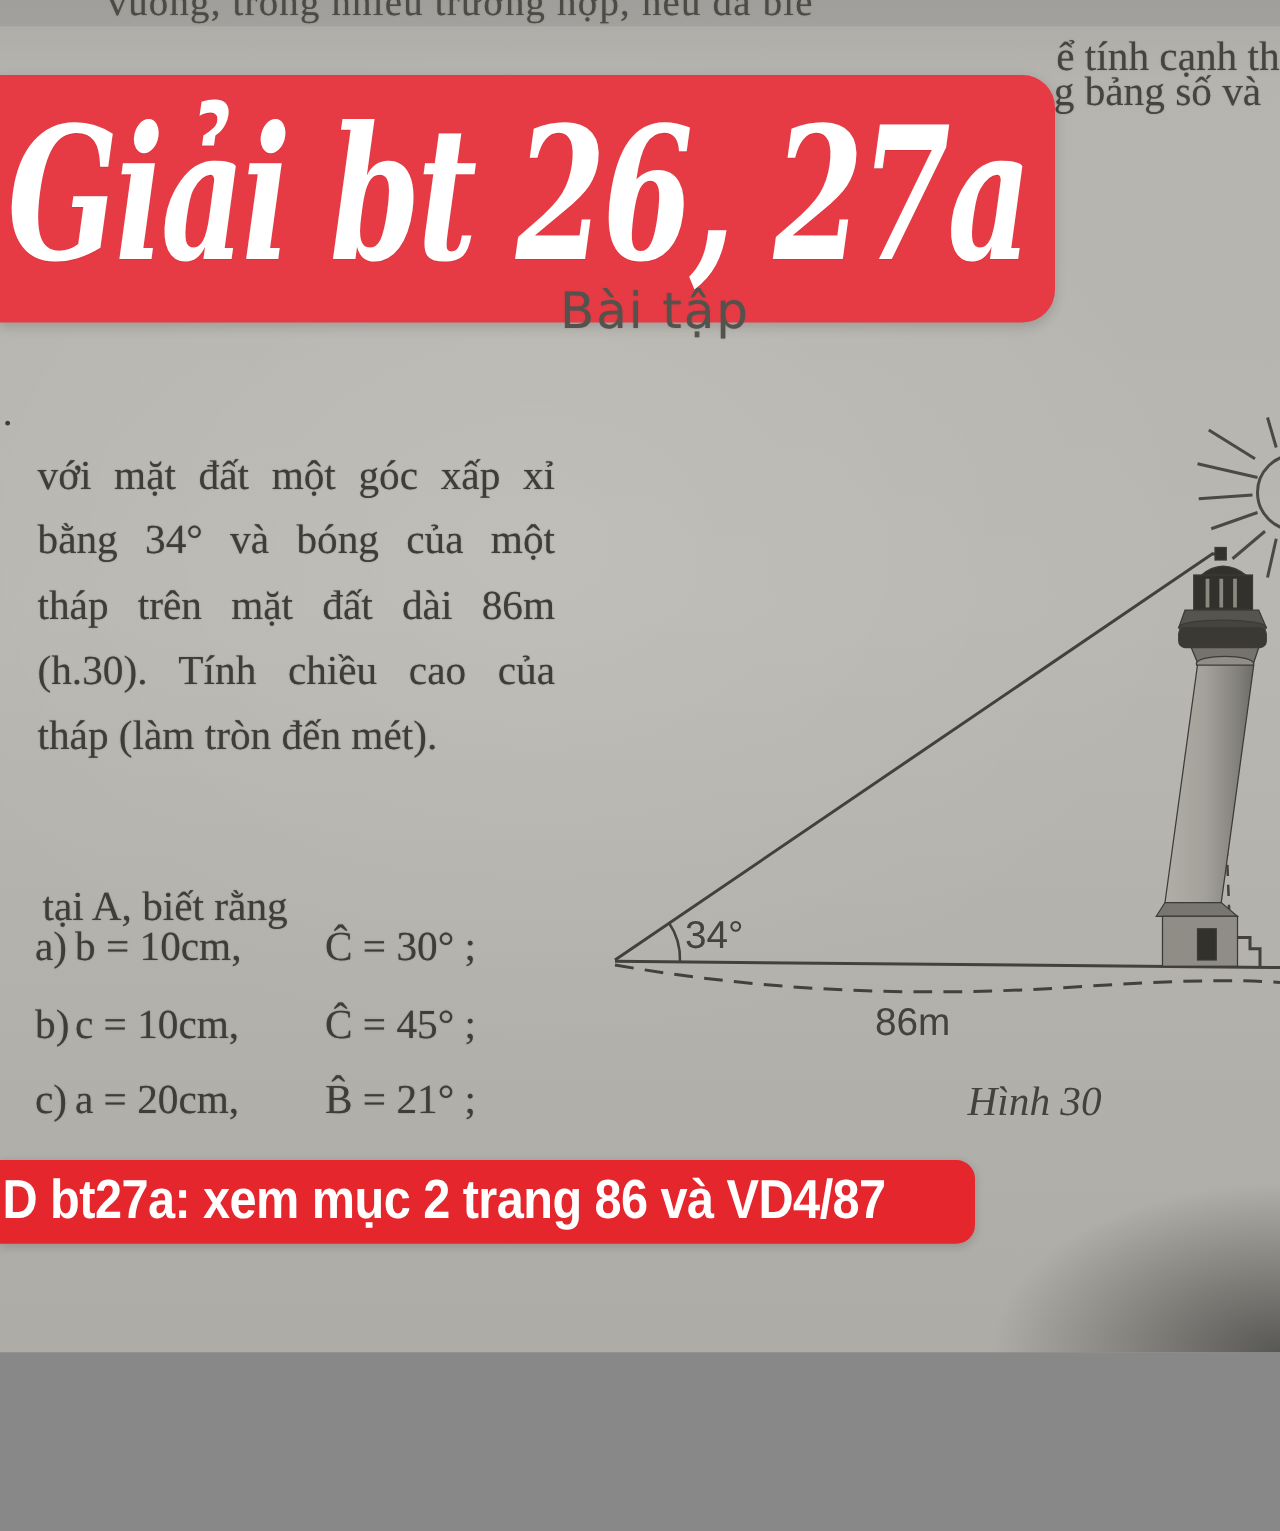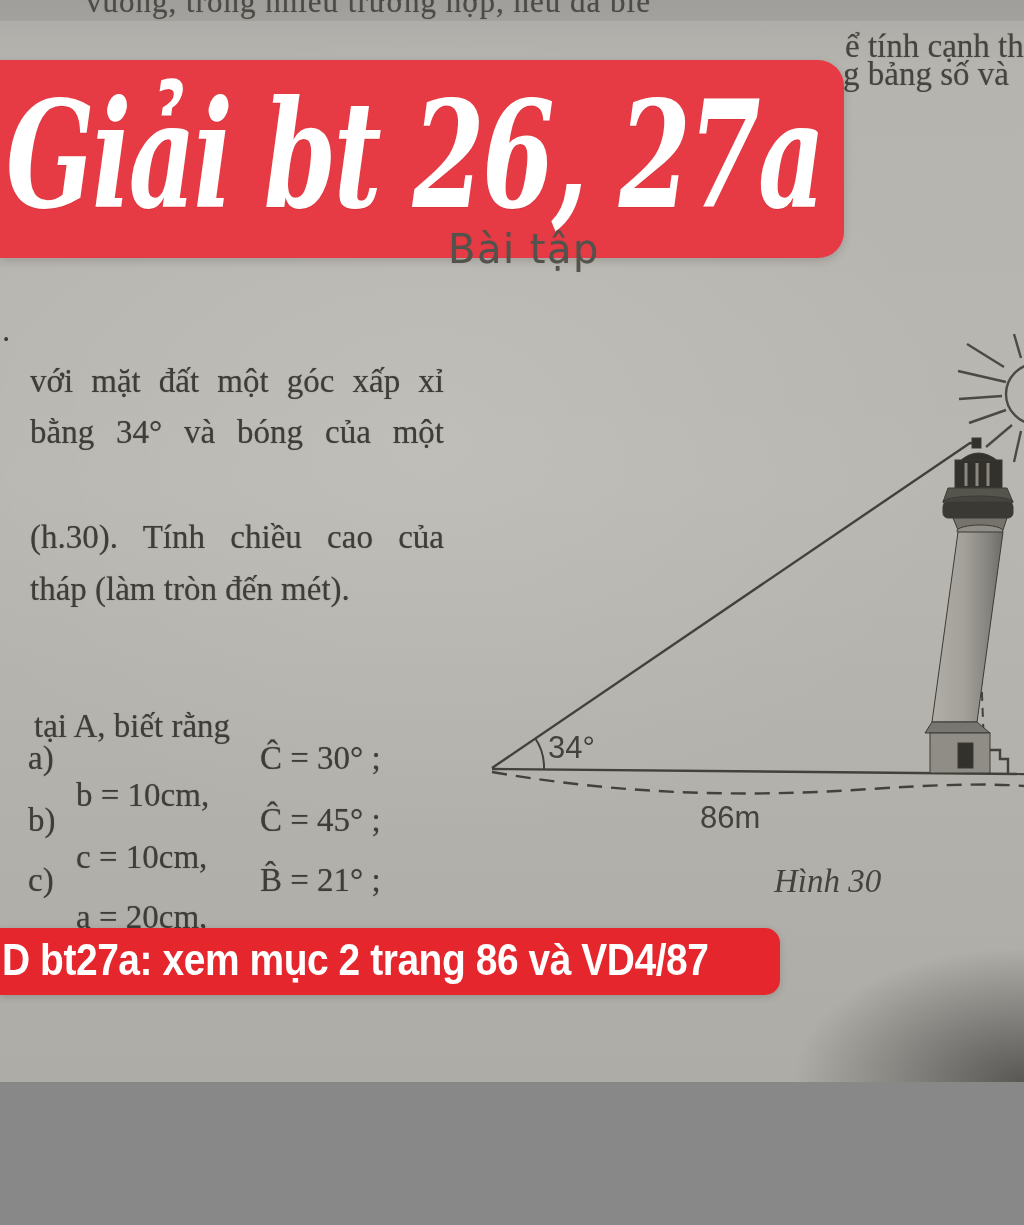--- a/index.html
+++ b/index.html
@@ -39,21 +39,21 @@
     text-shadow:0 0 1px rgba(80,80,74,.4);}
   
   .pline{left:30px;width:414px;font-size:33px;color:#3e3d37;white-space:nowrap;
     text-shadow:0 0 1px rgba(62,61,55,.6);}
   .pline.just{white-space:normal;text-align:justify;text-align-last:justify;}
   .marker-dot{left:2px;top:312px;font-size:33px;color:#3e3d37;}
   .intro{left:34px;width:409px;font-size:33px;color:#3e3d37;text-shadow:0 0 1px rgba(62,61,55,.6);}
   .intro.just{text-align:justify;text-align-last:justify;}
   .item{left:0;width:480px;height:52px;font-size:33px;color:#3e3d37;text-shadow:0 0 1px rgba(62,61,55,.6);}
   .item .it-label{position:absolute;left:28px;}
-  .item .it-given{position:absolute;left:76px;margin-top:37px;}
+  .item .it-given{position:absolute;left:60px;}
   .item .it-angle{position:absolute;left:260px;}
   
   .fig{left:480px;top:330px;}
   .fig text{fill:#43423c;}
   .lbl-sans{font-family:"Liberation Sans","DejaVu Sans",sans-serif;font-size:31px;}
   .lbl-caption{font-family:"Liberation Serif","DejaVu Serif",serif;font-style:italic;font-size:33px;}
   
   .corner-shadow{right:0;bottom:0;width:240px;height:140px;
     background:radial-gradient(ellipse at 100% 100%, rgba(30,30,27,.6), rgba(30,30,27,0) 68%);}
 </style>
@@ -69,20 +69,21 @@
 
   <div class="abs banner-top">
     <span class="script">Giải bt 26, 27a</span>
   </div>
 
   <div class="abs heading">Bài tập</div>
 
   <div class="abs marker-dot">.</div>
   <div class="abs pline just" style="top:363px">với mặt đất một góc xấp xỉ</div>
   <div class="abs pline just" style="top:414px">bằng 34° và bóng của một</div>
+  <div class="abs pline just" style="top:467px">tháp trên mặt đất dài 86m</div>
   <div class="abs pline just" style="top:519px">(h.30). Tính chiều cao của</div>
   <div class="abs pline" style="top:571px">tháp (làm tròn đến mét).</div>
 
   <div class="abs intro" style="top:708px">tại A, biết rằng</div>
 
   <div class="abs item" style="top:740px">
     <span class="it-label">a)</span>
     <span class="it-given">b = 10cm,</span>
     <span class="it-angle">Ĉ = 30° ;</span>
   </div>

